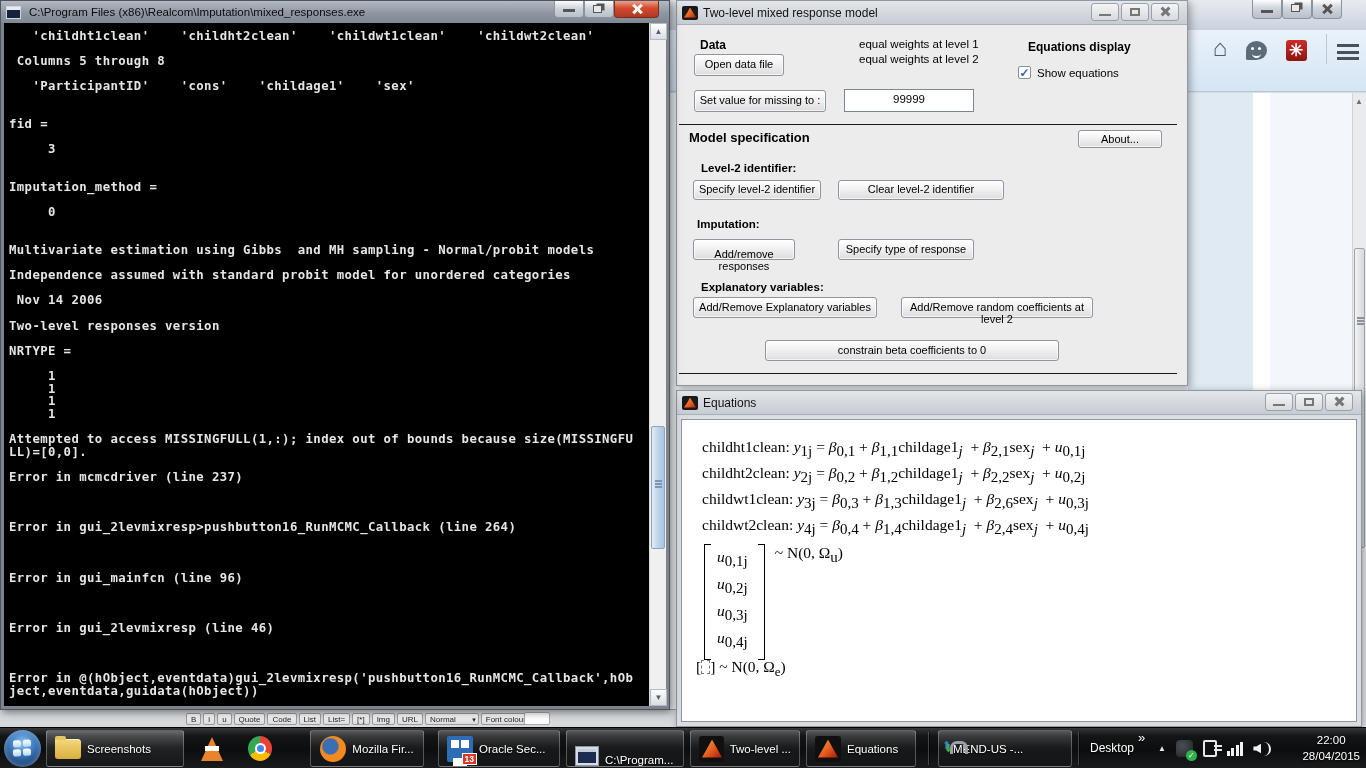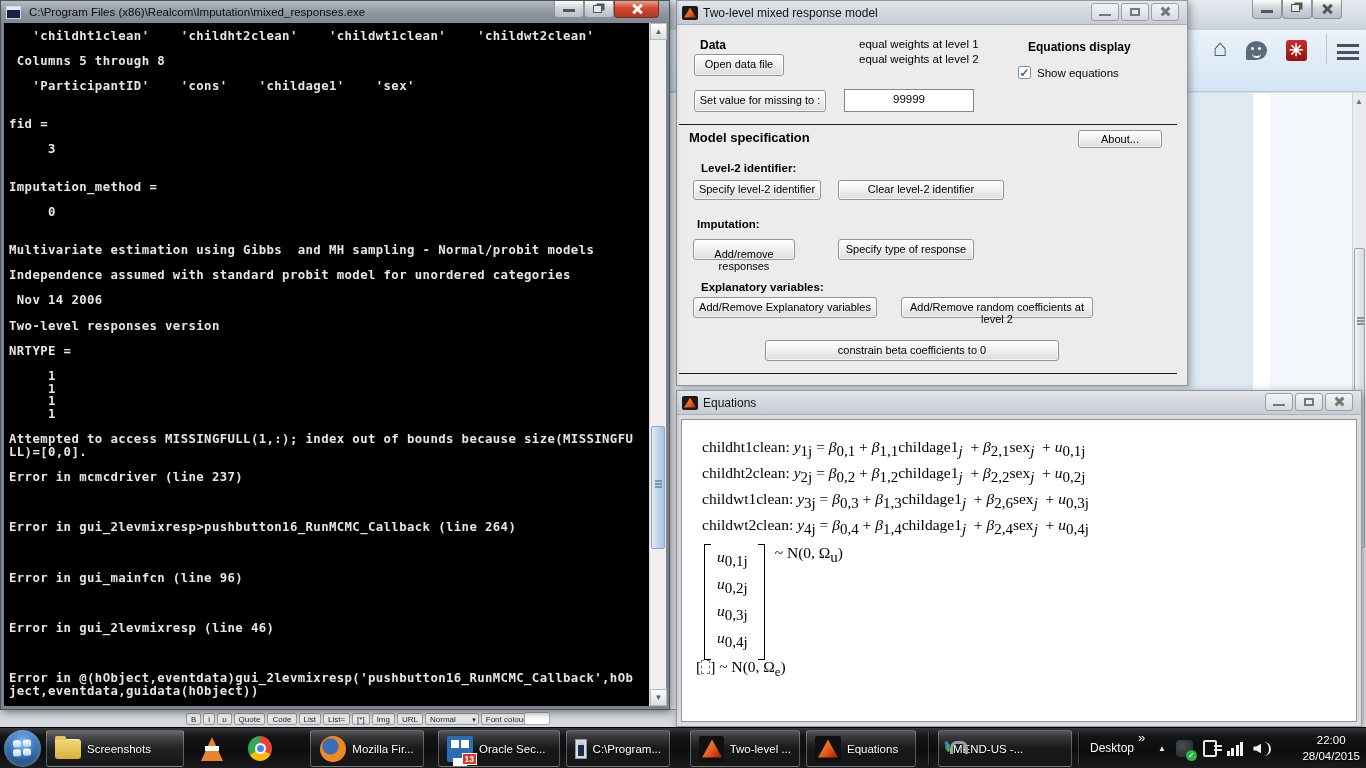--- a/index.html
+++ b/index.html
@@ -421,21 +421,21 @@
       <span class="lbl">Mozilla Fir...</span>
     </div>
 
     <div class="tb-btn" style="left:438px; width:122px;">
       <span class="oracle-glyph" style="position:relative;">
         <span class="badge">13</span>
       </span>
       <span class="lbl">Oracle Sec...</span>
     </div>
 
-    <div class="tb-btn" style="left:566px; width:104px;">
+    <div class="tb-btn" style="left:566px; width:118px;align-items:flex-end;">
       <span class="consbtn-glyph"></span>
       <span class="lbl">C:\Program...</span>
     </div>
 
     <div class="tb-btn" style="left:690px; width:110px;">
       <span class="mat-glyph"></span>
       <span class="lbl">Two-level ...</span>
     </div>
 
     <div class="tb-btn" style="left:806px; width:110px;">

